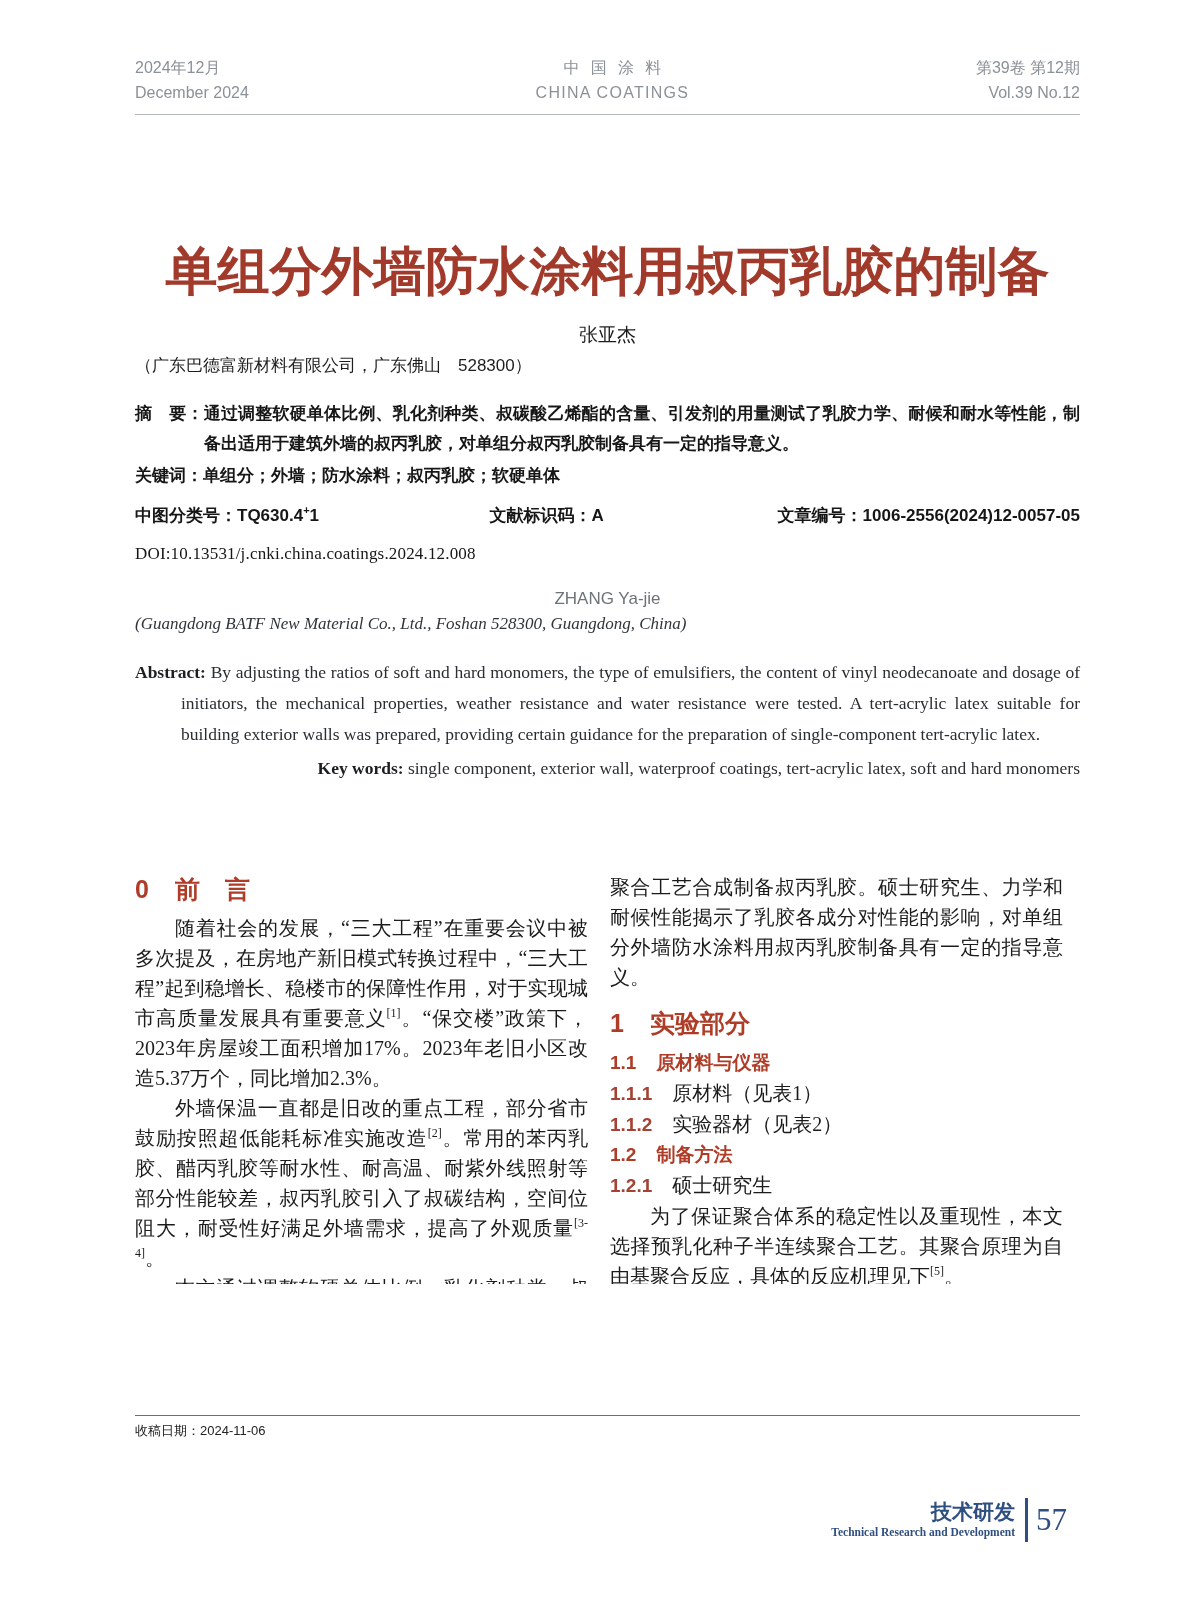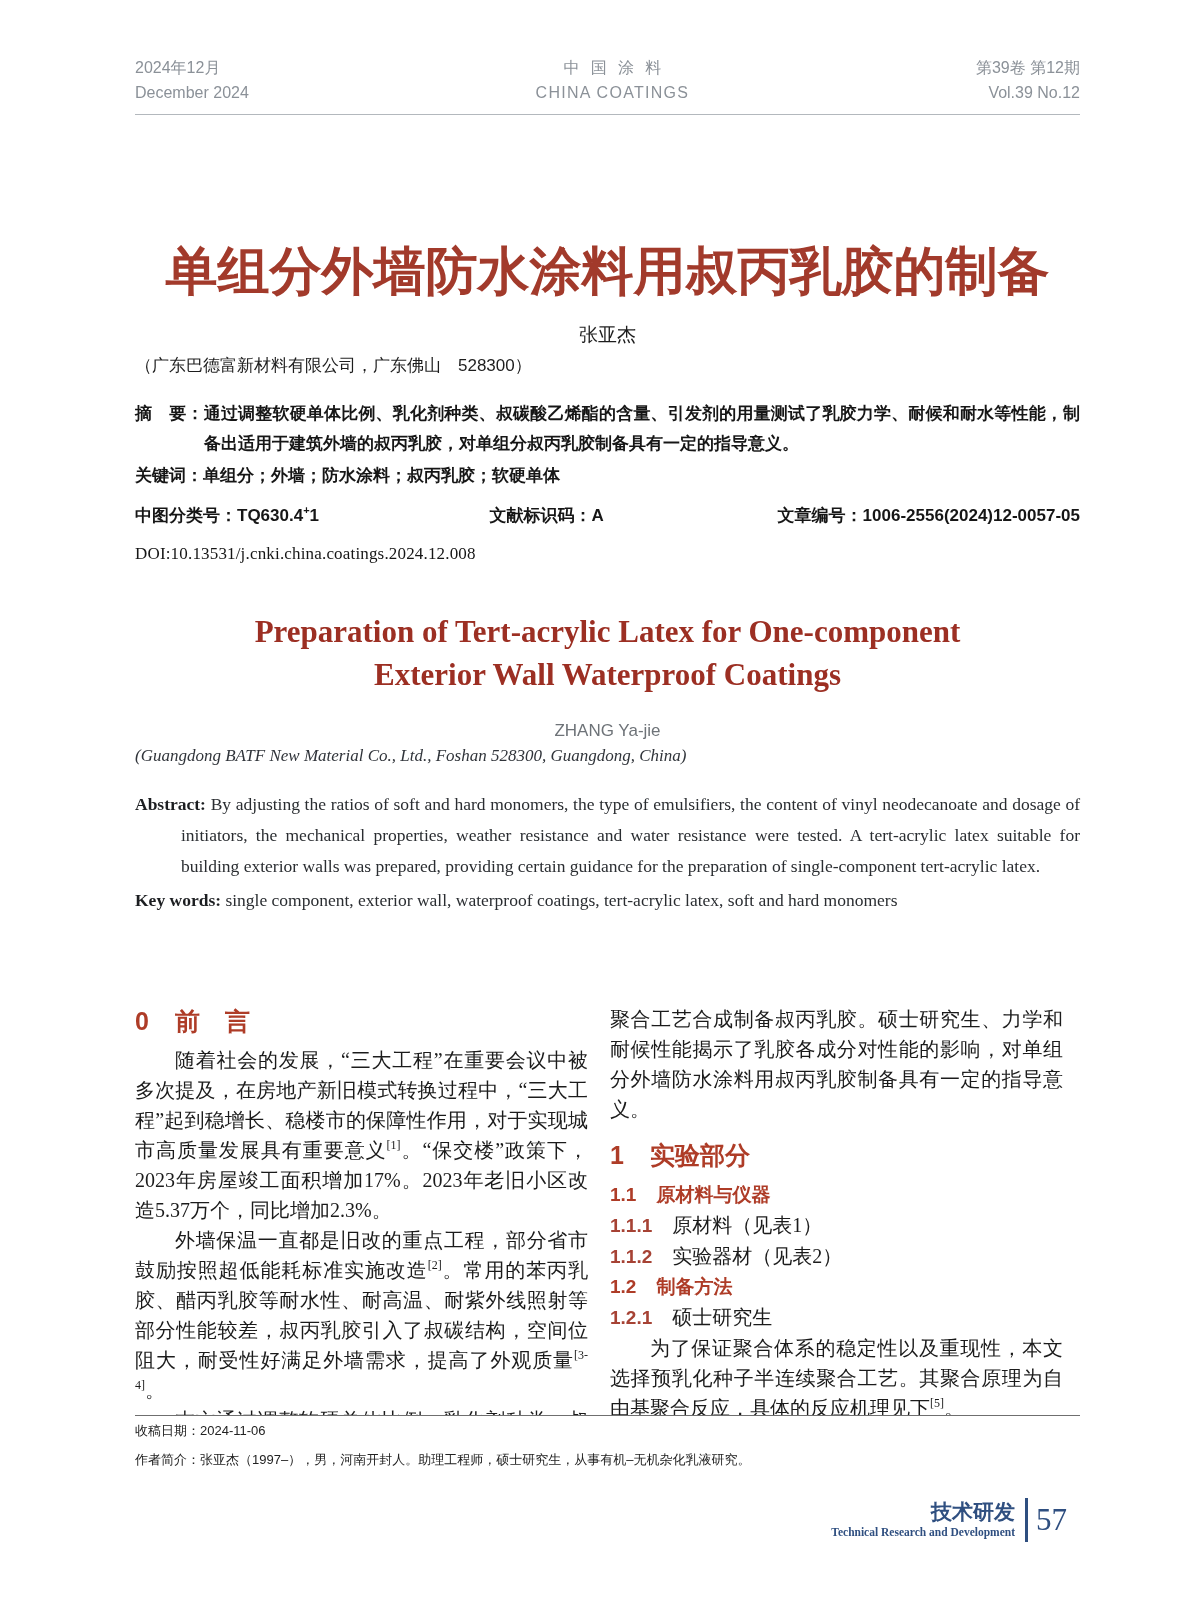--- a/index.html
+++ b/index.html
@@ -70,21 +70,21 @@
     margin-top:25px; text-align:center; font-size:17px;
     font-family:"Liberation Sans","DejaVu Sans",sans-serif; color:#6e7378;
   }
   .affil-en { margin-top:5px; font-size:17px; font-style:italic; color:#30343a; }
   .abs-en {
     margin-top:23px; font-size:17.5px; line-height:31px; color:#2a2d31;
     text-align:justify; padding-left:46px; text-indent:-46px;
   }
   .kw-en {
     margin-top:3px; font-size:17.5px; line-height:31px; color:#2a2d31;
-    padding-left:46px; text-indent:-46px;
+    padding-left:46px; text-indent:-46px;text-align:right;
   }
   .b-label { font-weight:bold; color:#1c1e21; }
 
   
   .columns {
     margin-top:88px; display:flex; gap:22px; height:412px; overflow:hidden;
     font-size:20px; line-height:30px; color:#1b1b1b;
   }
   .col { width:453px; text-align:justify; }
   .col p.indent { text-indent:2em; }
@@ -159,24 +159,20 @@
     <div class="abs-zh"><span>摘　要：</span><span>通过调整软硬单体比例、乳化剂种类、叔碳酸乙烯酯的含量、引发剂的用量测试了乳胶力学、耐候和耐水等性能，制备出适用于建筑外墙的叔丙乳胶，对单组分叔丙乳胶制备具有一定的指导意义。</span></div>
     <div class="kw-zh"><span>关键词：</span><span>单组分；外墙；防水涂料；叔丙乳胶；软硬单体</span></div>
 
     <div class="meta-row">
       <div class="m1"><span>中图分类号：</span><span>TQ630.4</span><sup>+</sup><span>1</span></div>
       <div class="m2"><span>文献标识码：</span><span>A</span></div>
       <div class="m3"><span>文章编号：</span><span>1006-2556(2024)12-0057-05</span></div>
     </div>
     <div class="doi-line">DOI:10.13531/j.cnki.china.coatings.2024.12.008</div>
 
-    <div class="title-en">
-      <div>Preparation of Tert-acrylic Latex for One-component</div>
-      <div>Exterior Wall Waterproof Coatings</div>
-    </div>
     <div class="author-en">ZHANG Ya-jie</div>
     <div class="affil-en">(Guangdong BATF New Material Co., Ltd., Foshan 528300, Guangdong, China)</div>
 
     <div class="abs-en"><span class="b-label">Abstract:</span> <span>By adjusting the ratios of soft and hard monomers, the type of emulsifiers, the content of vinyl neodecanoate and dosage of initiators, the mechanical properties, weather resistance and water resistance were tested. A tert-acrylic latex suitable for building exterior walls was prepared, providing certain guidance for the preparation of single-component tert-acrylic latex.</span></div>
     <div class="kw-en"><span class="b-label">Key words:</span> <span>single component, exterior wall, waterproof coatings, tert-acrylic latex, soft and hard monomers</span></div>
 
     <div class="columns">
       <div class="col">
         <div class="sec-h first"><span class="num">0</span><span>前　言</span></div>
         <p class="indent"><span>随着社会的发展，“三大工程”在重要会议中被多次提及，在房地产新旧模式转换过程中，“三大工程”起到稳增长、稳楼市的保障性作用，对于实现城市高质量发展具有重要意义</span><span class="refsup">[1]</span><span>。“保交楼”政策下，2023年房屋竣工面积增加17%。2023年老旧小区改造5.37万个，同比增加2.3%。</span></p>
@@ -193,21 +189,20 @@
         <div class="num-line"><span class="num">1.2.1</span><span>硕士研究生</span></div>
         <p class="indent"><span>为了保证聚合体系的稳定性以及重现性，本文选择预乳化种子半连续聚合工艺。其聚合原理为自由基聚合反应，具体的反应机理见下</span><span class="refsup">[5]</span><span>。</span></p>
 
       </div>
     </div>
 
   </div>
 
   <div class="footnote">
     <div><span>收稿日期：</span><span>2024-11-06</span></div>
-    <div><span>作者简介：</span><span>张亚杰（1997–），男，河南开封人。助理工程师，硕士研究生，从事有机–无机杂化乳液研究。</span></div>
   </div>
 
   <div class="page-marker">
     <div class="pm-text">
       <div class="pm-zh">技术研发</div>
       <div class="pm-en">Technical Research and Development</div>
     </div>
     <div class="pm-bar"></div>
     <div class="pm-num">57</div>
   </div>

